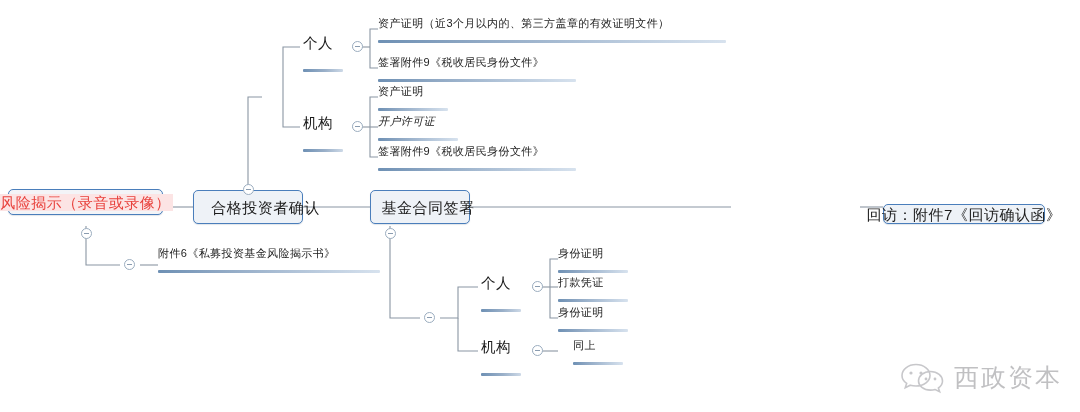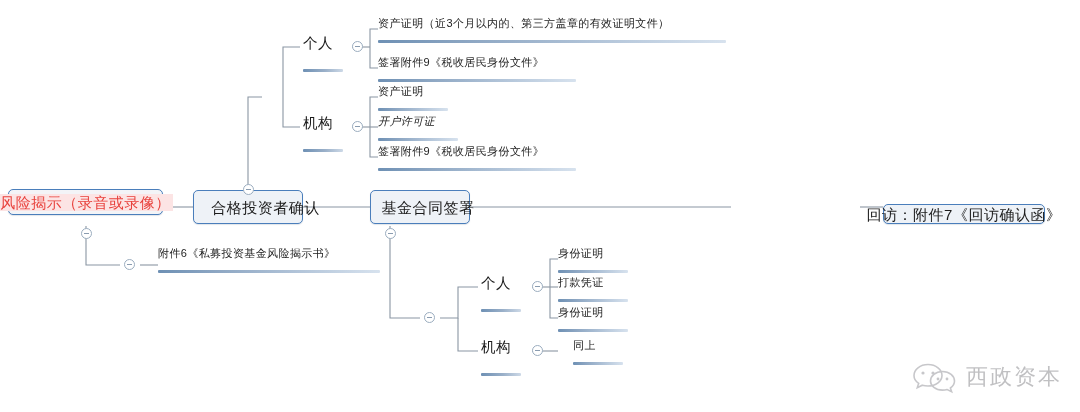--- a/index.html
+++ b/index.html
@@ -120,21 +120,21 @@
   #watermark {
     position: absolute;
     right: 18px;
     bottom: 18px;
     display: flex;
     align-items: center;
     gap: 9px;
     opacity: 0.55;
   }
   #watermark .wm-text {
-    font-size: 22px;
+    font-size: 25px;
     color: #8e8e92;
     letter-spacing: 2px;
     font-family: "DejaVu Sans", "Liberation Sans", sans-serif;
     white-space: nowrap;
   }
 </style>
 </head>
 <body>
 
 <div id="canvas">

